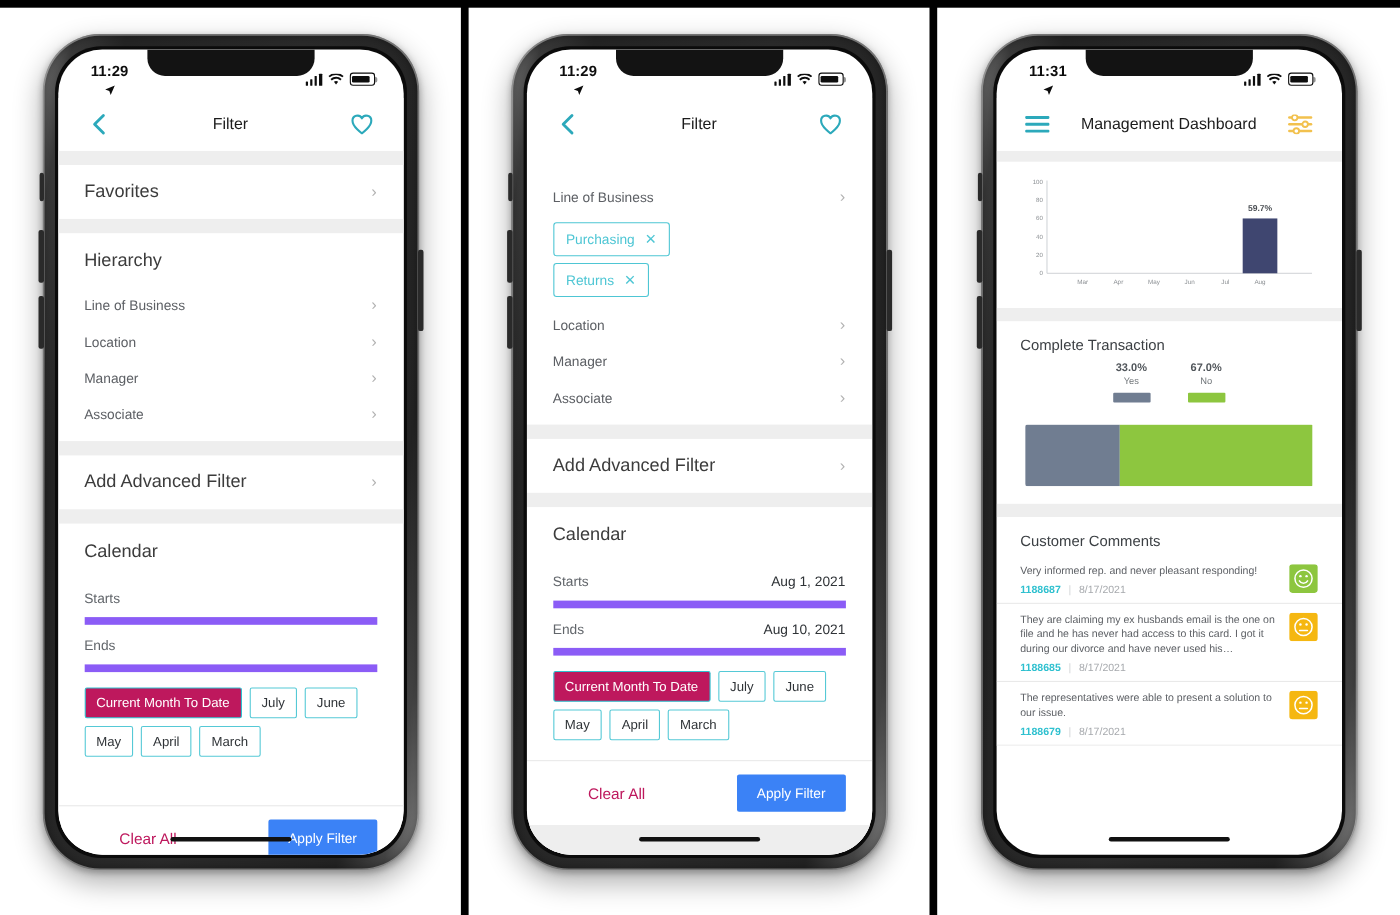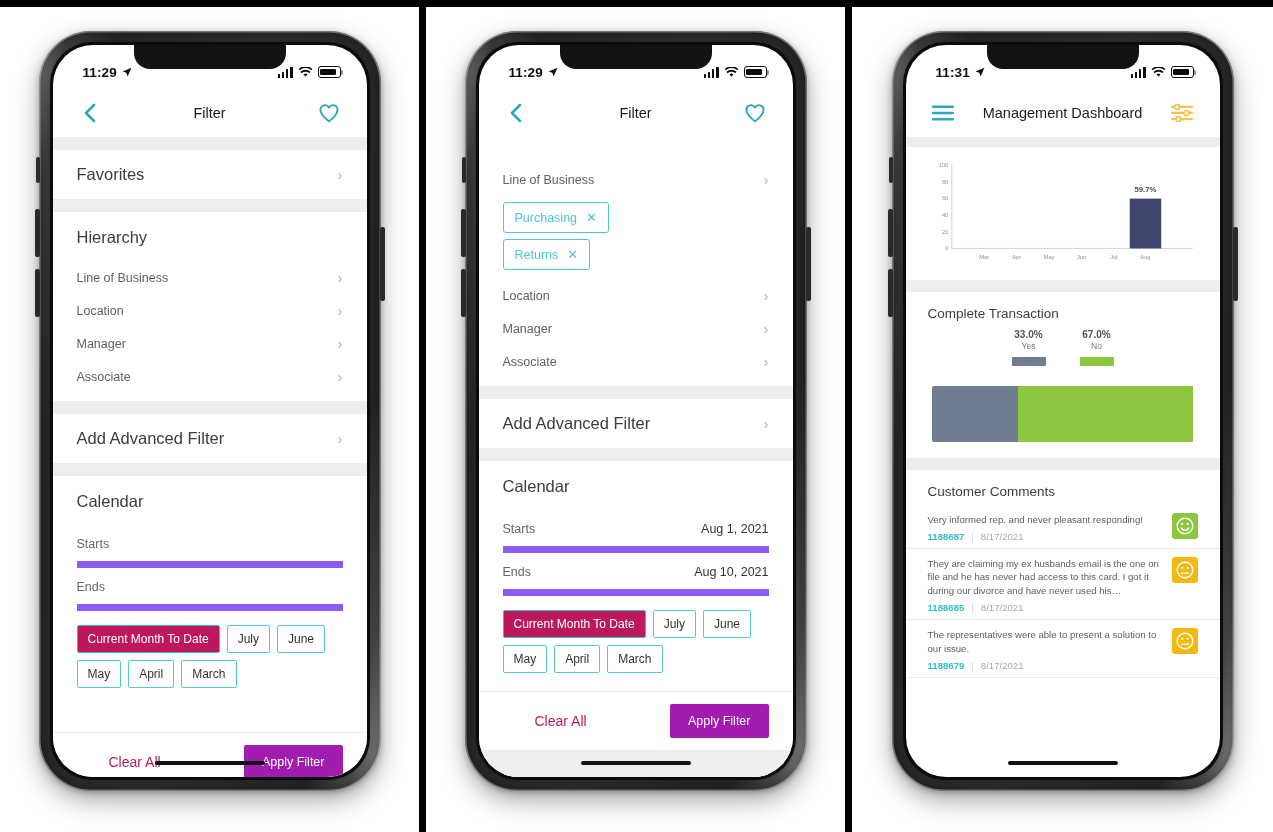--- a/index.html
+++ b/index.html
@@ -57,21 +57,21 @@
   .btn-dn   { left:-4px; top:238px; width:5px; height:48px; }
   .btn-pwr  { right:-4px; top:196px; width:5px; height:74px; }
 
   
   .statusbar{
     position:relative; z-index:20; height:44px;
     display:flex; align-items:center; justify-content:space-between;
     padding:10px 26px 0 30px; font-size:13.5px; font-weight:700; color:#0d0d0d;
     letter-spacing:.1px;
   }
-  .st-time{ display:flex; align-items:center; gap:5px; }
+  .st-time{ display:flex; align-items:center; gap:5px;flex-direction:column; }
   .loc-arrow{ width:10px; height:10px; display:block; }
   .st-right{ display:flex; align-items:center; gap:5px; }
   .sig { display:flex; align-items:flex-end; gap:1.5px; height:11px; }
   .sig i { display:block; width:2.6px; background:#0d0d0d; border-radius:.6px; }
   .sig i:nth-child(1){height:4px}.sig i:nth-child(2){height:6px}
   .sig i:nth-child(3){height:8.5px}.sig i:nth-child(4){height:11px}
   .battery{ width:23px; height:11.5px; border:1.4px solid #0d0d0d; border-radius:3px; position:relative; padding:1.3px; }
   .battery:after{ content:""; position:absolute; right:-3.4px; top:3px; width:2px; height:5px;
     background:rgba(13,13,13,.45); border-radius:0 1.5px 1.5px 0; }
   .battery span{ display:block; height:100%; width:88%; background:#0d0d0d; border-radius:1.2px; }
@@ -119,21 +119,21 @@
     border-radius:2px; padding:6px 10px; font-size:12px; white-space:nowrap;
   }
   .mbtn.active{ background:#be185d; border-color:#2ec0cf; color:#fff; }
 
   
   .footer{
     display:flex; align-items:center; justify-content:space-between;
     padding:12px 24px; border-top:1px solid #e9e9e9;
   }
   .clear{ font-size:14px; color:#be185d; padding-left:32px; }
-  .apply{ background:#a21caf; color:#fff; font-size:12.5px; padding:10px 18px; border-radius:2px; }
+  .apply{ background:#3b82f6; color:#fff; font-size:12.5px; padding:10px 18px; border-radius:2px; }
 
   .homebar{
     position:absolute; left:50%; transform:translateX(-50%); bottom:12px;
     width:110px; height:4px; background:#111; border-radius:3px; z-index:25;
   }
   .bottomfill{ background:#eeeeee; }
 
   
   .dash-title{ font-size:13.5px; color:#3b3f43; padding:14px 22px 2px; }
   .chart-wrap{ padding:6px 18px 4px; }

